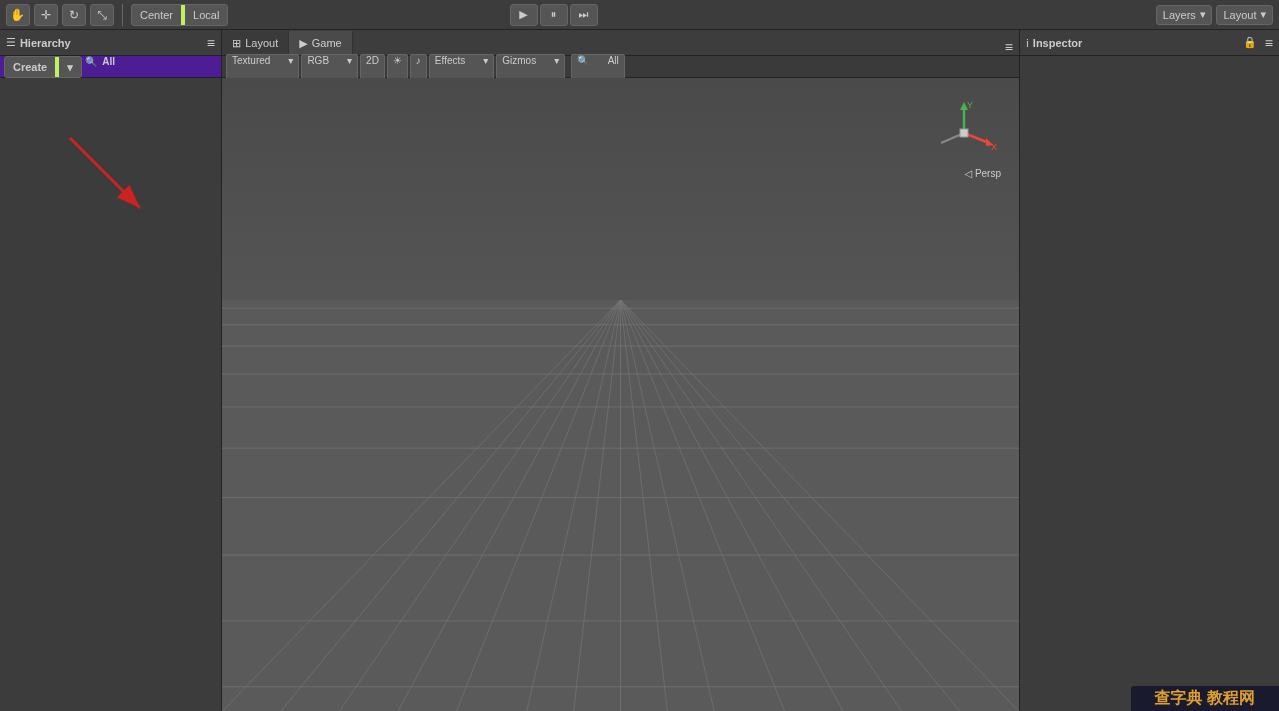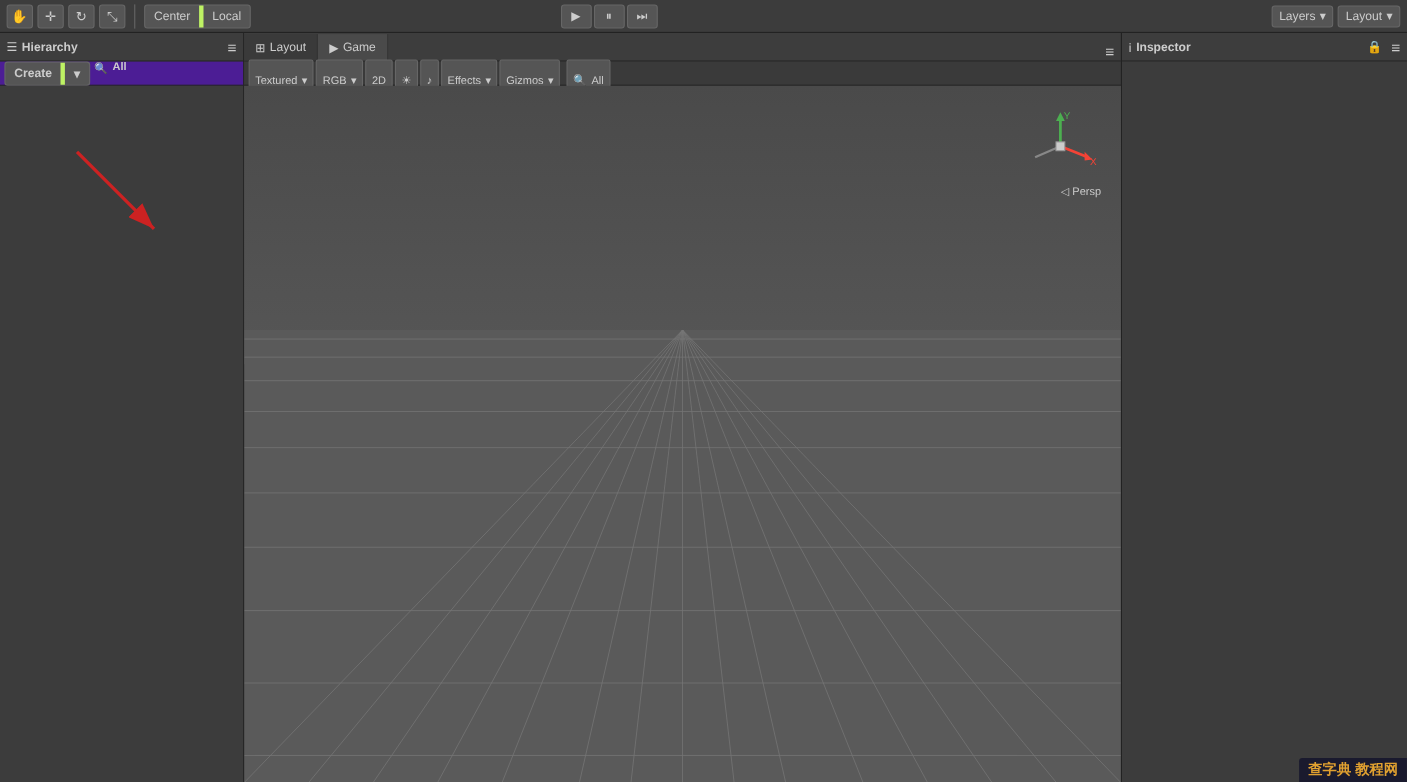--- a/index.html
+++ b/index.html
@@ -188,22 +188,22 @@
       gap: 2px;
       border-bottom: 1px solid #222;
     }
     .scene-toolbar-item {
       padding: 0 5px;
       height: 26px;
       background: #555;
       border: 1px solid #666;
       border-radius: 2px;
       display: flex;
-      align-items: flex-end;
-      gap: 4px;
+      align-items: flex-start;
+      gap: 18px;
       cursor: pointer;
       font-size: 10px;
       color: #ccc;
     }
 
     
     .viewport {
       flex: 1;
       background: #4a4a4a;
       position: relative;
@@ -254,22 +254,22 @@
       cursor: pointer;
     }
 
     
     .watermark {
       position: absolute;
       bottom: 0;
       right: 0;
       background: #1a1a2e;
       color: #e0a030;
-      padding: 2px 8px;
-      font-size: 13px;
+      padding: 2px 24px;
+      font-size: 16px;
       font-weight: bold;
       border-top-left-radius: 3px;
     }
 
     
     .grid-svg {
       position: absolute;
       bottom: 0;
       left: 0;
       width: 100%;

